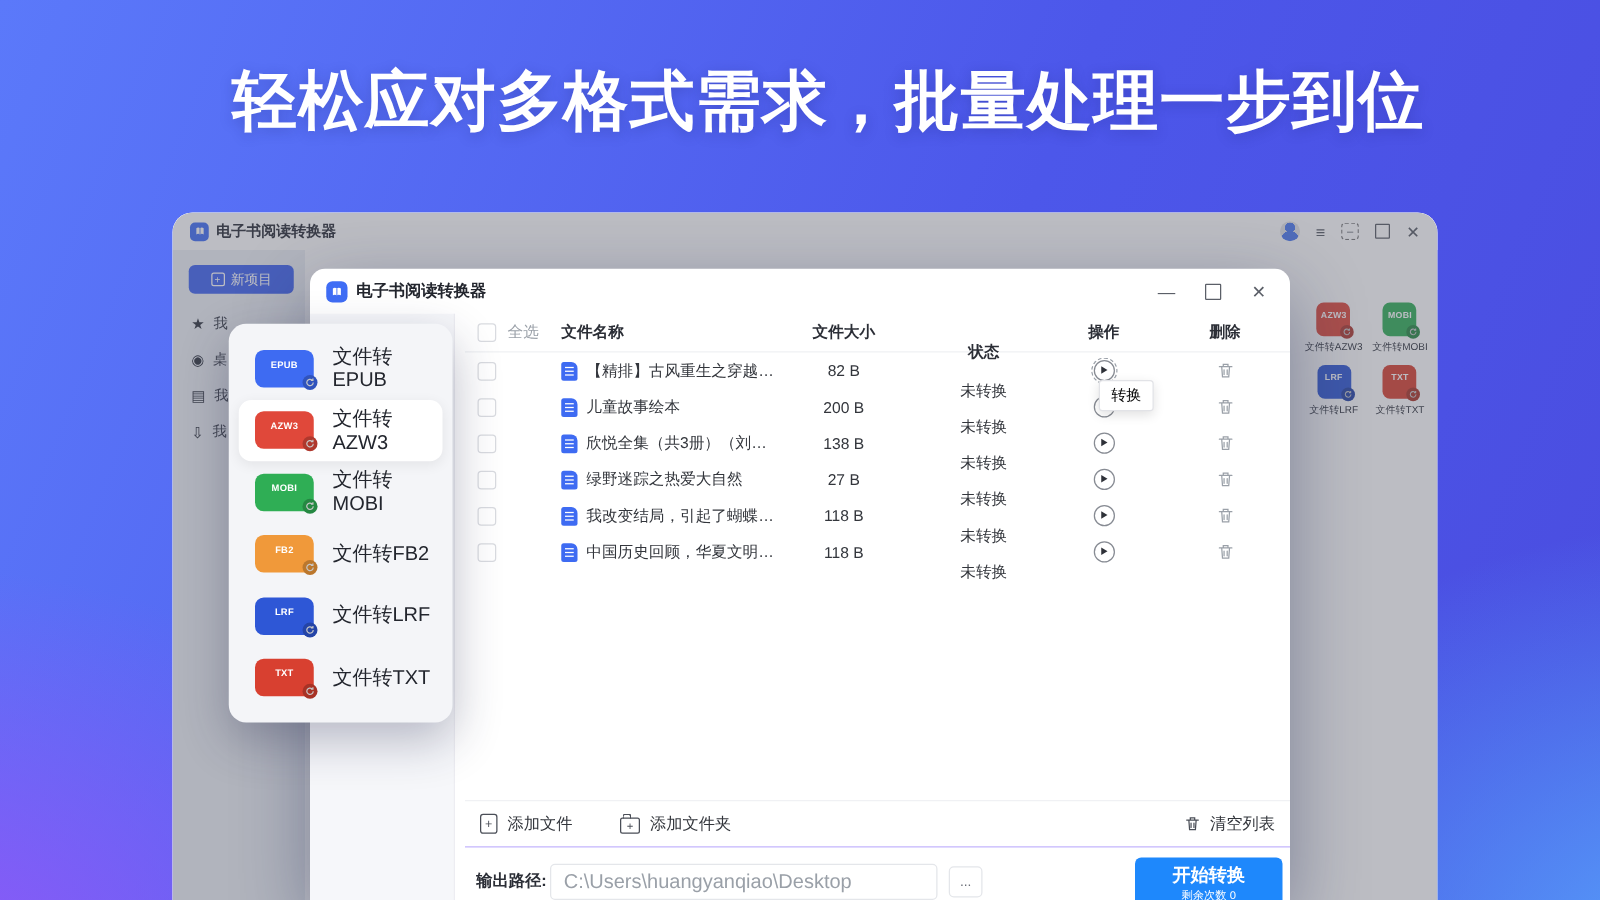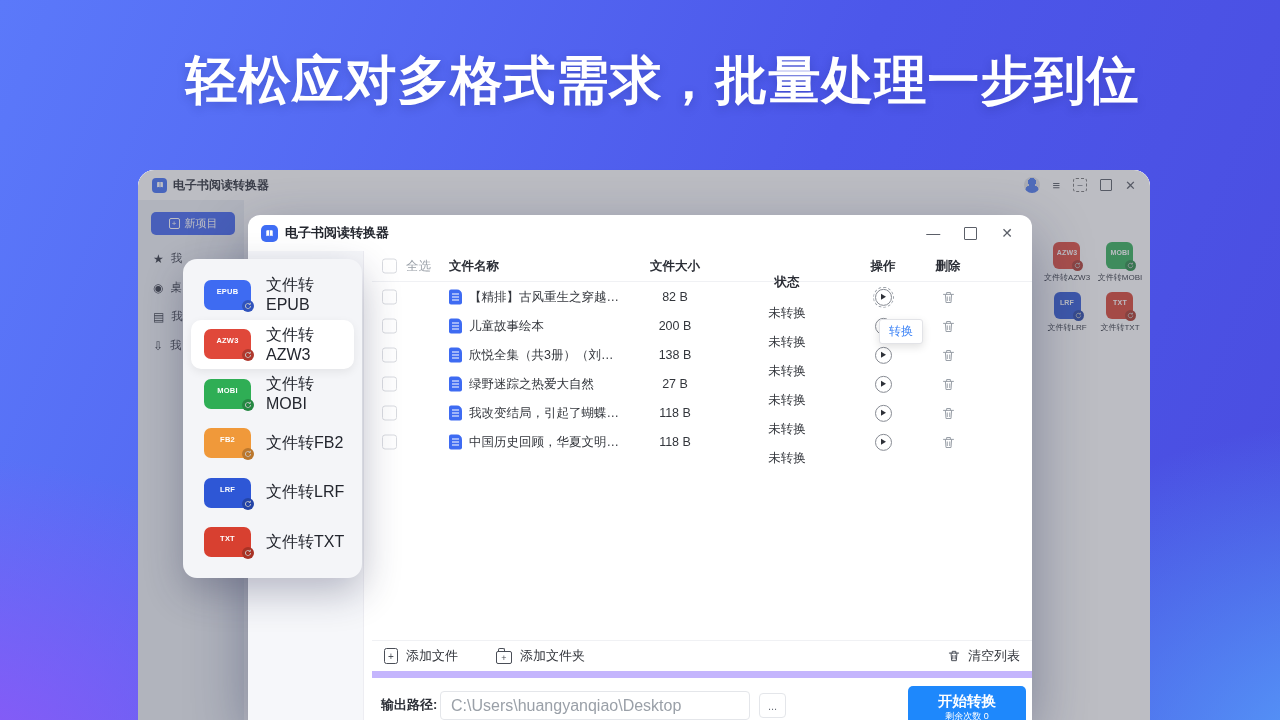--- a/index.html
+++ b/index.html
@@ -65,40 +65,40 @@
   .dlg-sidebar{position:absolute;left:0;top:36px;bottom:0;width:115px;background:#f6f7fa;border-right:1px solid #ededf2;}
   .dlg-content{position:absolute;left:124px;top:36px;right:0;bottom:0;}
   .thead{position:relative;height:30px;border-bottom:1px solid #f0f1f4;}
   .pos{position:absolute;top:50%;transform:translateY(-50%);}
   .pos-check{left:10px;}
   .pos-selectall{left:34px;}
   .pos-name{left:77px;}
   .pos-size{left:258px;width:90px;text-align:center;}
   .pos-status{left:370px;width:90px;text-align:center;margin-top:16px;}
   .pos-op{left:466px;width:90px;text-align:center;}
-  .pos-del{left:531px;width:90px;text-align:center;}
+  .pos-del{left:563px;width:90px;text-align:center;}
   .hlabel{font-size:12.5px;font-weight:700;color:#2b2e36;}
   .selall{font-size:12.5px;color:#9aa0a8;}
   .cb{display:inline-block;width:15px;height:15px;border:1px solid #d9dbe0;border-radius:3px;background:#fff;box-sizing:border-box;}
   .rows{position:relative;}
   .row{position:relative;height:29px;}
   .name-wrap{display:flex;align-items:center;gap:7px;max-width:175px;}
   .doc-icon{width:13px;height:15px;background:#3e6bf2;border-radius:2px 5px 2px 2px;position:relative;flex:none;}
   .doc-icon::after{content:"";position:absolute;left:3px;right:3px;top:4px;height:1.4px;background:#fff;
     box-shadow:0 3px 0 #fff,0 6px 0 #fff;}
   .fname{font-size:12.5px;color:#33363c;white-space:nowrap;overflow:hidden;text-overflow:ellipsis;}
   .cellv{font-size:12.5px;color:#33363c;}
   .play{display:inline-flex;width:17px;height:17px;border:1.2px solid #878b93;border-radius:50%;
     align-items:center;justify-content:center;box-sizing:border-box;vertical-align:middle;}
   .play::after{content:"";border-left:5.5px solid #2e3138;border-top:3.5px solid transparent;
     border-bottom:3.5px solid transparent;margin-left:1.5px;}
   .row.focused .play{outline:1.3px dashed #9aa0a8;outline-offset:1.5px;}
   .trash{vertical-align:middle;}
   .toolbar{position:absolute;left:0;right:0;top:389px;height:38px;border-top:1px solid #f0f1f4;
-    border-bottom:7px solid #c4b5fd;display:flex;align-items:center;padding:0 12px;box-sizing:border-box;}
+    border-bottom:1px solid #c4b5fd;display:flex;align-items:center;padding:0 12px;box-sizing:border-box;}
   .tb-btn{display:flex;align-items:center;gap:8px;font-size:13px;color:#33363c;margin-right:38px;cursor:default;}
   .ic-docplus{width:12px;height:14px;border:1.3px solid #4a4e57;border-radius:2.5px;position:relative;flex:none;}
   .ic-docplus::after{content:"+";position:absolute;inset:0;display:flex;align-items:center;justify-content:center;
     font-size:10px;color:#4a4e57;}
   .ic-folderplus{width:14px;height:11px;border:1.3px solid #4a4e57;border-radius:2px;position:relative;margin-top:3px;flex:none;}
   .ic-folderplus::before{content:"";position:absolute;top:-4px;left:1px;width:5px;height:2.5px;
     border:1.3px solid #4a4e57;border-bottom:none;border-radius:2px 2px 0 0;}
   .ic-folderplus::after{content:"+";position:absolute;inset:0;display:flex;align-items:center;justify-content:center;
     font-size:9px;color:#4a4e57;}
   .tb-clear{margin-left:auto;display:flex;align-items:center;gap:7px;font-size:13px;color:#33363c;}
@@ -112,22 +112,22 @@
     color:#fff;display:flex;flex-direction:column;align-items:center;justify-content:center;line-height:1.3;}
   .start-main{font-size:14.5px;font-weight:700;}
   .start-sub{font-size:9px;}
   
   .popup{position:absolute;left:183px;top:259px;width:179px;height:319px;background:#f4f5f8;border-radius:14px;
     box-shadow:0 14px 38px rgba(32,38,72,.30);z-index:20;padding:11px 8px;box-sizing:border-box;}
   .menu-item{height:49.5px;display:flex;align-items:center;gap:15px;padding-left:13px;border-radius:10px;
     font-size:16px;color:#23262e;box-sizing:border-box;}
   .menu-item.active{background:#fff;box-shadow:0 3px 10px rgba(0,0,0,.07);}
   
-  .tooltip{position:absolute;left:879px;top:319px;z-index:30;background:#fff;border:1px solid #e2e3e7;
-    border-radius:3px;padding:3px 9px;font-size:12px;color:#3b82f6;box-shadow:0 3px 9px rgba(0,0,0,.12);}
+  .tooltip{position:absolute;left:879px;top:304px;z-index:30;background:#fff;border:1px solid #e2e3e7;
+    border-radius:3px;padding:3px 9px;font-size:12px;color:#000000;box-shadow:0 3px 9px rgba(0,0,0,.12);}
 </style>
 </head>
 <body>
 
 <div class="stage">
 
   <div class="headline">轻松应对多格式需求，批量处理一步到位</div>
 
   <div class="back-window">
     <div class="bw-titlebar">

